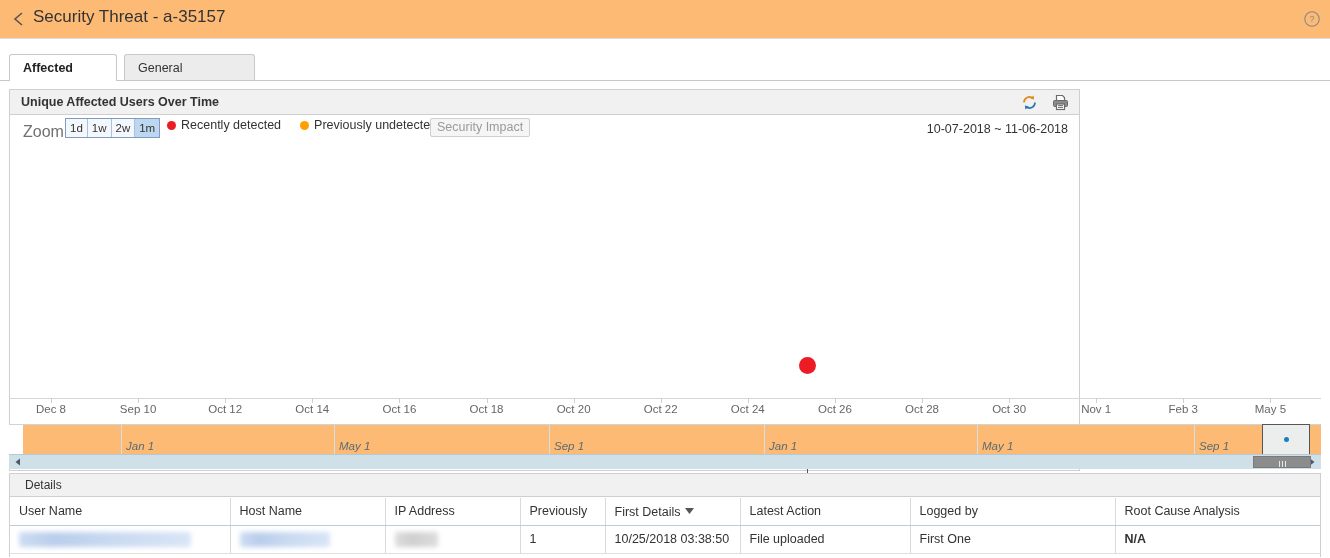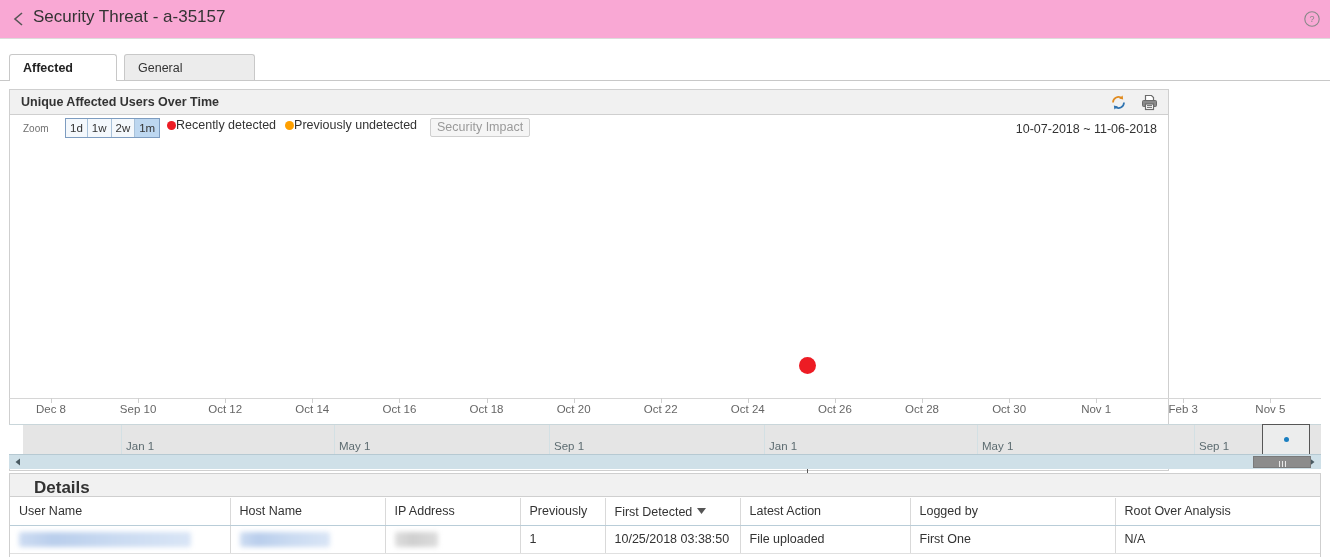--- a/index.html
+++ b/index.html
@@ -4,54 +4,54 @@
 <style>
   html,body{margin:0;padding:0;}
   body{
     width:1330px;height:558px;overflow:hidden;background:#ffffff;
     font-family:"Liberation Sans",sans-serif;color:#333;
     -webkit-font-smoothing:antialiased;
   }
   .page{position:relative;width:1330px;height:558px;}
 
   
-  .topbar{position:absolute;left:0;top:0;width:1330px;height:38px;background:#f9a8d4;}
+  .topbar{position:absolute;left:0;top:0;width:1330px;height:38px;background:#fdba74;}
   .back-chevron{position:absolute;left:10px;top:9px;width:18px;height:20px;cursor:pointer;}
   .back-chevron svg{display:block;}
   .page-title{position:absolute;left:33px;top:7px;font-size:17px;color:#333;white-space:nowrap;}
   .help-icon{position:absolute;right:9px;top:10px;width:18px;height:18px;cursor:pointer;}
   .topbar-sep{position:absolute;left:0;top:38px;width:1330px;height:1px;background:#dcdcdc;}
 
   
   .tabs{position:absolute;left:0;top:54px;height:27px;}
   .tab{position:absolute;top:0;height:26px;line-height:26px;padding:0 13px;
        font-size:12.5px;border:1px solid #c8c8c8;border-bottom:none;
        border-radius:3px 3px 0 0;background:#ececec;color:#333;cursor:pointer;box-sizing:border-box;}
   .tab.active{background:#fff;font-weight:bold;color:#222;}
   .tab-underline{position:absolute;left:0;top:80px;width:1330px;height:1px;background:#c8c8c8;}
   .tab-active-mask{position:absolute;top:80px;height:1px;background:#fff;}
 
   
-  .panel{position:absolute;left:9px;top:89px;width:1160px;height:382px;
+  .panel{position:absolute;left:9px;top:89px;width:1071px;height:382px;
          border:1px solid #cfcfcf;background:#fff;box-sizing:border-box;}
   .panel-head{position:absolute;left:0;top:0;width:100%;height:25px;background:#f1f1f1;
               border-bottom:1px solid #cfcfcf;box-sizing:border-box;}
   .panel-title{position:absolute;left:11px;top:5px;font-size:12.5px;font-weight:bold;color:#333;}
   .head-icons{position:absolute;right:9px;top:3px;display:flex;gap:12px;align-items:center;}
   .icon-btn{width:19px;height:19px;cursor:pointer;display:block;}
 
   
   .toolbar{position:absolute;left:0;top:26px;width:100%;height:30px;}
-  .zoom-label{position:absolute;left:13px;top:7px;font-size:10px;color:#707070;}
+  .zoom-label{position:absolute;left:13px;top:7px;font-size:16px;color:#707070;}
   .zoom-group{position:absolute;left:55px;top:2px;display:flex;border:1px solid #7d9cc0;height:20px;box-sizing:border-box;}
   .zoom-btn{font-size:11.5px;line-height:18px;padding:0 4px;min-width:18px;text-align:center;
             background:#f4f8fc;color:#333;border-right:1px solid #a9c2da;cursor:pointer;box-sizing:border-box;}
   .zoom-btn:last-child{border-right:none;}
   .zoom-btn.sel{background:#bdd7f0;}
-  .legend{position:absolute;left:157px;top:2px;display:flex;align-items:center;font-size:12.5px;color:#333;}
+  .legend{position:absolute;left:157px;top:2px;display:flex;align-items:center;gap:5px;font-size:12.5px;color:#333;}
   .legend .dot{width:9px;height:9px;border-radius:50%;display:inline-block;}
   .legend .gap{width:9px;display:inline-block;}
   .analyze-btn{position:absolute;left:420px;top:2px;height:19px;line-height:17px;padding:0 6px;
                font-size:12.5px;color:#9a9a9a;background:#f5f5f5;border:1px solid #cfcfcf;
                border-radius:2px;box-sizing:border-box;cursor:default;}
   .date-range{position:absolute;right:11px;top:6px;font-size:12.5px;color:#333;}
 
   
   .plot{position:absolute;left:1px;top:56px;width:1308px;height:343px;overflow:hidden;}
   .node-stem{position:absolute;width:1px;background:#555;}
@@ -60,51 +60,51 @@
   .node-label{position:absolute;font-size:11.5px;color:#333;white-space:nowrap;text-align:center;}
 
   
   .xaxis{position:absolute;left:0;top:398px;width:1330px;height:23px;}
   .xaxis-line{position:absolute;left:9px;top:0;width:1312px;height:1px;background:#d6d6d6;}
   .xtick{position:absolute;top:0;width:1px;height:5px;background:#cfcfcf;}
   .xlabel{position:absolute;top:5px;font-size:11.5px;color:#666;white-space:nowrap;transform:translateX(-50%);}
 
   
   .nav{position:absolute;left:9px;top:424px;width:1312px;height:30px;
-       background:#e5e5e5;border-top:1px solid #c9d6da;box-sizing:border-box;}
+       background:#fdba74;border-top:1px solid #c9d6da;box-sizing:border-box;font-style:italic;}
   .nav-gridline{position:absolute;top:0;width:1px;height:30px;background:#d3e0e4;}
   .nav-label{position:absolute;top:15px;font-size:11.5px;color:#5c6b70;white-space:nowrap;}
   .nav-window{position:absolute;top:-1px;height:31px;background:#eceded;
               border:1px solid #565656;box-sizing:border-box;cursor:pointer;}
   .nav-window-dot{position:absolute;width:5px;height:5px;border-radius:50%;background:#1a7fc1;}
   .nav-leftwhite{position:absolute;left:0;top:0;width:14px;height:30px;background:#fff;}
 
   
   .scroll{position:absolute;left:9px;top:454px;width:1312px;height:15px;
           background:#cfe0e8;border-top:1px solid #b6c9d2;box-sizing:border-box;}
   .scroll-arrow{position:absolute;top:0;width:14px;height:14px;cursor:pointer;}
   .scroll-thumb{position:absolute;top:1px;height:12px;background:#8c8c8c;border:1px solid #7a7a7a;
                 box-sizing:border-box;cursor:pointer;}
   .scroll-grip{position:absolute;top:4px;width:1px;height:6px;background:#e8e8e8;}
 
   
   .details{position:absolute;left:9px;top:473px;width:1312px;height:84px;
            border:1px solid #cfcfcf;border-bottom:none;background:#fff;box-sizing:border-box;}
   .details-head{position:absolute;left:0;top:0;width:100%;height:23px;background:#f1f1f1;
                 border-bottom:1px solid #cfcfcf;box-sizing:border-box;}
-  .details-title{position:absolute;left:24px;top:4px;font-size:17px;font-weight:bold;color:#333;}
+  .details-title{position:absolute;left:15px;top:4px;font-size:12px;font-weight:normal;color:#333;}
   .tbl{position:absolute;left:0;top:24px;width:100%;border-collapse:collapse;table-layout:fixed;}
   .tbl th{height:27px;font-size:12.5px;font-weight:normal;color:#333;text-align:left;
           padding:0 0 0 9px;border-right:1px solid #d9d9d9;border-bottom:1px solid #b9cdd8;
           background:#fff;box-sizing:border-box;white-space:nowrap;}
   .tbl th:last-child{border-right:none;}
   .tbl td{height:28px;font-size:12.5px;color:#333;padding:0 0 0 9px;
           border-right:1px solid #d9d9d9;border-bottom:1px solid #e0e0e0;
           box-sizing:border-box;white-space:nowrap;overflow:hidden;}
-  .tbl td:last-child{border-right:none;}
+  .tbl td:last-child{border-right:none;font-weight:bold;}
   .sort-arrow{display:inline-block;margin-left:5px;vertical-align:1px;}
   .redact{display:inline-block;height:15px;border-radius:2px;vertical-align:middle;}
   .redact.blue{background:linear-gradient(90deg,#cddcf2,#b9ceec 20%,#c9daf1 55%,#d9e5f6);filter:blur(2.4px);}
   .redact.gray{background:linear-gradient(90deg,#dddddd,#cfcfcf 40%,#dcdcdc);filter:blur(2.4px);}
 </style>
 </head>
 <body>
 
 <div class="page">
 
@@ -218,21 +218,21 @@
         <div class="xlabel" style="left: 834.9px;">Oct 26</div>
         <div class="xtick" style="left: 922px;"></div>
         <div class="xlabel" style="left: 922px;">Oct 28</div>
         <div class="xtick" style="left: 1009.1px;"></div>
         <div class="xlabel" style="left: 1009.1px;">Oct 30</div>
         <div class="xtick" style="left: 1096.2px;"></div>
         <div class="xlabel" style="left: 1096.2px;">Nov 1</div>
         <div class="xtick" style="left: 1183.3px;"></div>
         <div class="xlabel" style="left: 1183.3px;">Feb 3</div>
         <div class="xtick" style="left: 1270.4px;"></div>
-        <div class="xlabel" style="left: 1270.4px;">Nov 5</div>
+        <div class="xlabel" style="left: 1270.4px;">May 5</div>
       </div>
   </div>
 
   <div class="nav">
     <div class="nav-leftwhite"></div>
     <div id="nav-host">
         <div class="nav-gridline" style="left: 112px;"></div>
         <div class="nav-label" style="left: 117px;">Jan 1</div>
         <div class="nav-gridline" style="left: 325px;"></div>
         <div class="nav-label" style="left: 330px;">May 1</div>
@@ -282,26 +282,26 @@
           <col style="width:170px">
           <col style="width:205px">
           <col style="width:205px">
       </colgroup>
       <thead>
         <tr>
           <th><span>User Name</span></th>
           <th><span>Host Name</span></th>
           <th><span>IP Address</span></th>
           <th><span>Previously</span></th>
-          <th><span>First Detected</span><span class="sort-arrow"><svg width="9" height="7" viewBox="0 0 9 7">
+          <th><span>First Details</span><span class="sort-arrow"><svg width="9" height="7" viewBox="0 0 9 7">
                   <polygon points="0,0 9,0 4.5,6" fill="#555"></polygon>
                 </svg></span></th>
           <th><span>Latest Action</span></th>
           <th><span>Logged by</span></th>
-          <th><span>Root Over Analysis</span></th>
+          <th><span>Root Cause Analysis</span></th>
         </tr>
       </thead>
       <tbody>
         <tr>
           <td><span class="redact blue" style="width:172px"></span></td>
           <td><span class="redact blue" style="width:90px"></span></td>
           <td><span class="redact gray" style="width:43px"></span></td>
           <td>1</td>
           <td>10/25/2018 03:38:50</td>
           <td>File uploaded</td>

